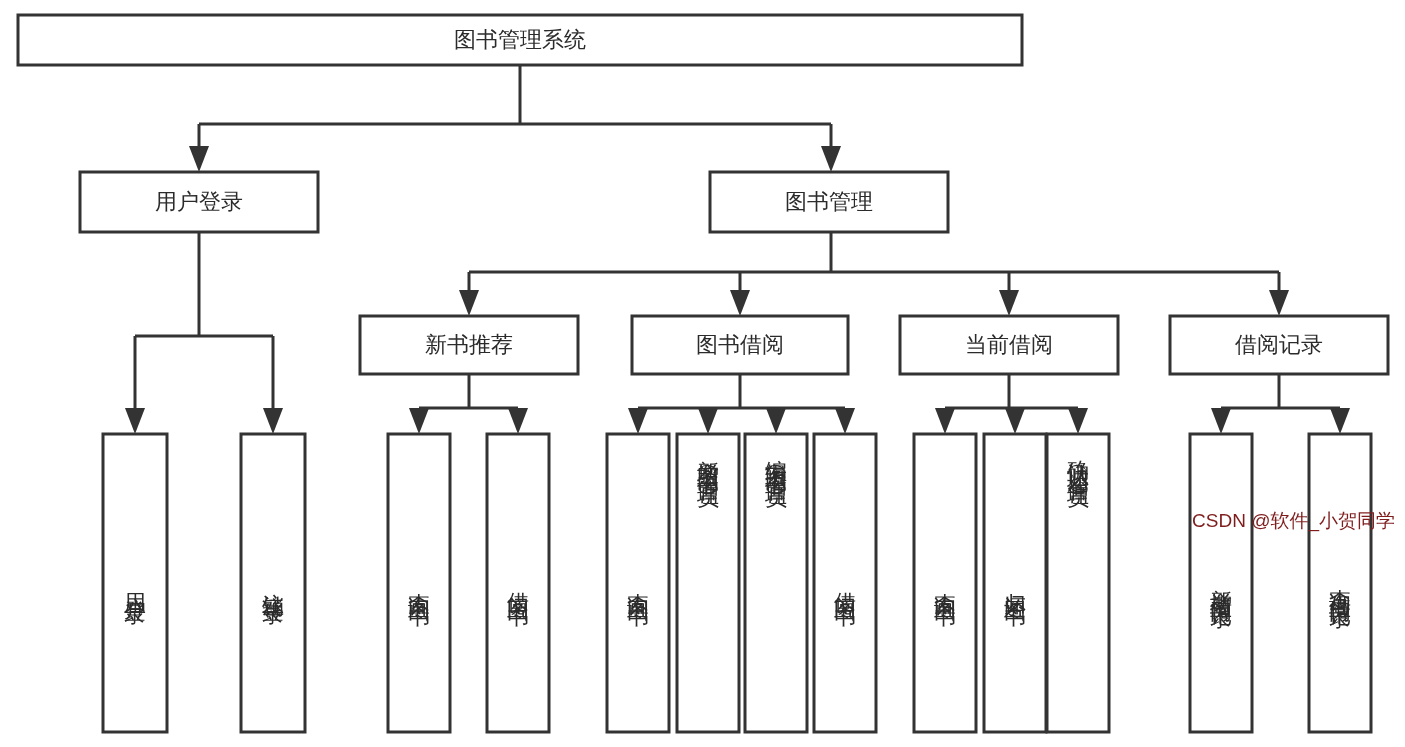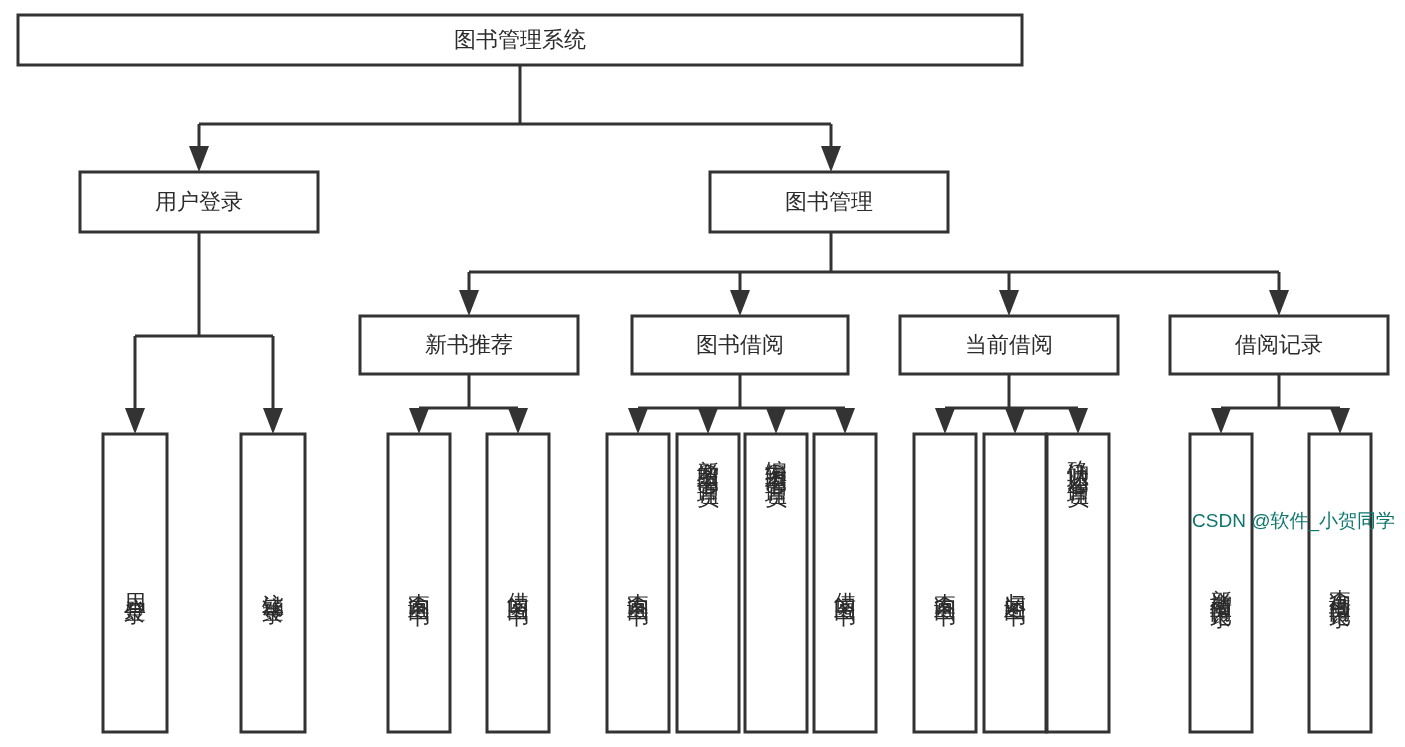--- a/index.html
+++ b/index.html
@@ -66,21 +66,21 @@
     align-items: center;
     justify-content: center;
     pointer-events: none;
   }
   .watermark {
     position: absolute;
     right: 10px;
     bottom: 6px;
     font-family: "Liberation Sans", "DejaVu Sans", sans-serif;
     font-size: 19px;
-    color: #0f766e;
+    color: #7f1d1d;
     white-space: nowrap;
     user-select: none;
   }
 </style>
 </head>
 <body>
 
 <div id="diagram-root">
 
   <svg id="flowchart" viewBox="0 0 1405 747">

